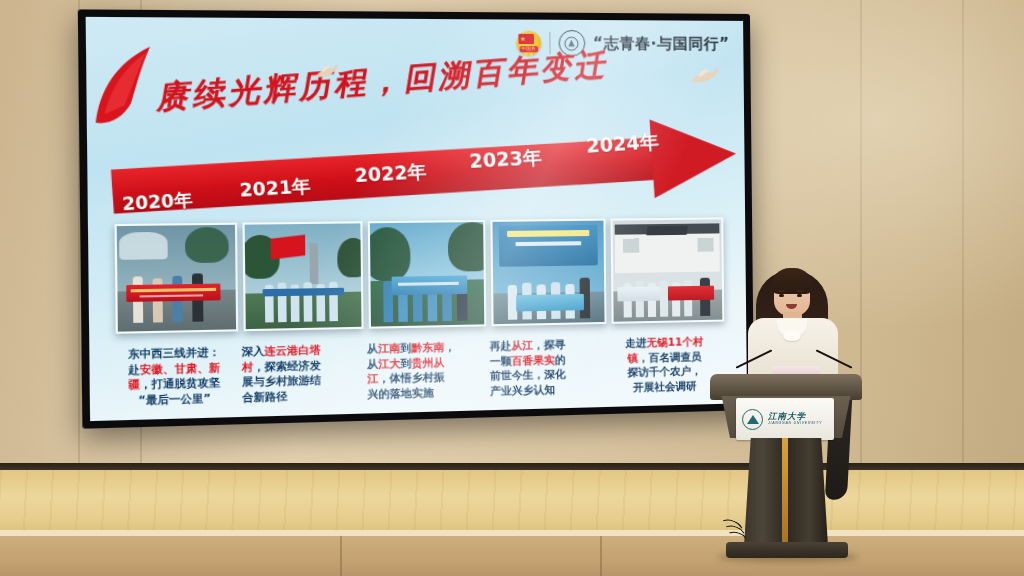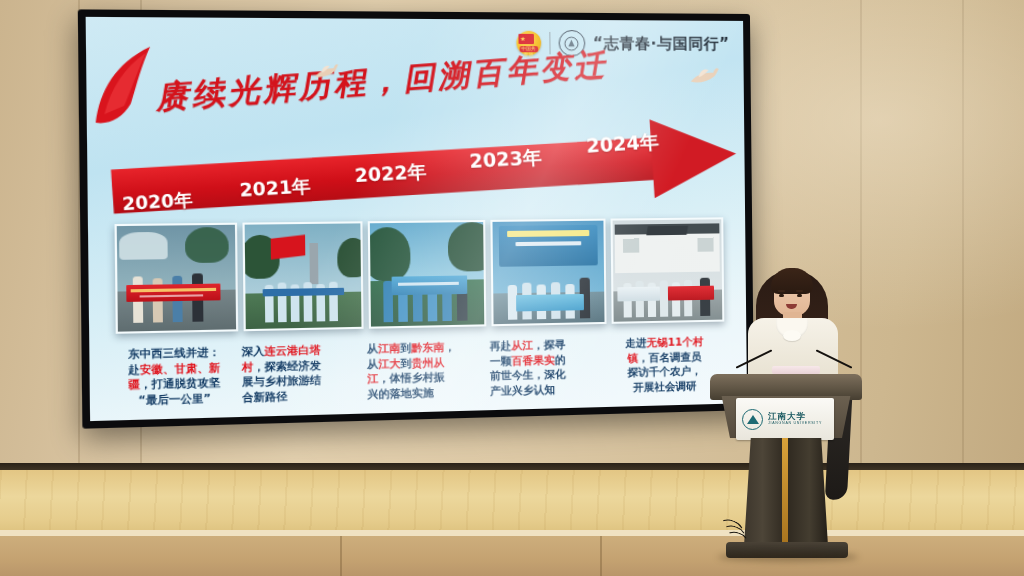--- a/index.html
+++ b/index.html
@@ -108,21 +108,21 @@
   .spk-paper{position:absolute;left:72px;top:104px;width:48px;height:8px;border-radius:2px;
       background:linear-gradient(180deg,#f7e8ea,#e9d2d6);}
   .mic-arm{position:absolute;background:#15120f;border-radius:2px;}
   .pod-top{position:absolute;left:10px;top:112px;width:152px;height:26px;border-radius:7px 7px 3px 3px;
       background:linear-gradient(180deg,#7d6f5c,#5d5343 60%,#463e31);}
   .pod-face{position:absolute;left:16px;top:134px;width:140px;height:42px;
       background:linear-gradient(180deg,#6b6050,#544a3c);
       clip-path:polygon(4% 0,96% 0,90% 100%,10% 100%);}
   .pod-plate{position:absolute;left:36px;top:136px;width:98px;height:42px;border-radius:2px;
       background:linear-gradient(180deg,#fbfaf6,#e9e6dc);box-shadow:0 1px 2px rgba(0,0,0,.3);
-      display:flex;align-items:center;gap:5px;padding-left:6px;box-sizing:border-box;}
+      display:flex;align-items:center;gap:5px;padding-left:6px;box-sizing:border-box;font-style:italic;}
   .pod-logo{width:19px;height:19px;border-radius:50%;border:1.4px solid #1d6a73;position:relative;flex:0 0 auto;}
   .pod-logo:before{content:"";position:absolute;left:3.5px;top:5px;width:0;height:0;
       border-left:6px solid transparent;border-right:6px solid transparent;border-bottom:9px solid #1d6a73;}
   .pod-names{display:flex;flex-direction:column;line-height:1;}
   .pod-cn{font-family:"DejaVu Serif",serif;font-size:8.5px;color:#15565e;letter-spacing:1px;font-weight:700;}
   .pod-en{font-size:3.6px;color:#15565e;letter-spacing:.7px;margin-top:2px;}
   .pod-column{position:absolute;left:44px;top:176px;width:84px;height:108px;
       background:linear-gradient(90deg,#3d362c 0%,#4d4538 22%,#2e281f 50%,#443d30 78%,#241f18 100%);
       clip-path:polygon(8% 0,92% 0,100% 100%,0 100%);}
   .pod-stripe{position:absolute;left:82px;top:176px;width:6px;height:106px;

